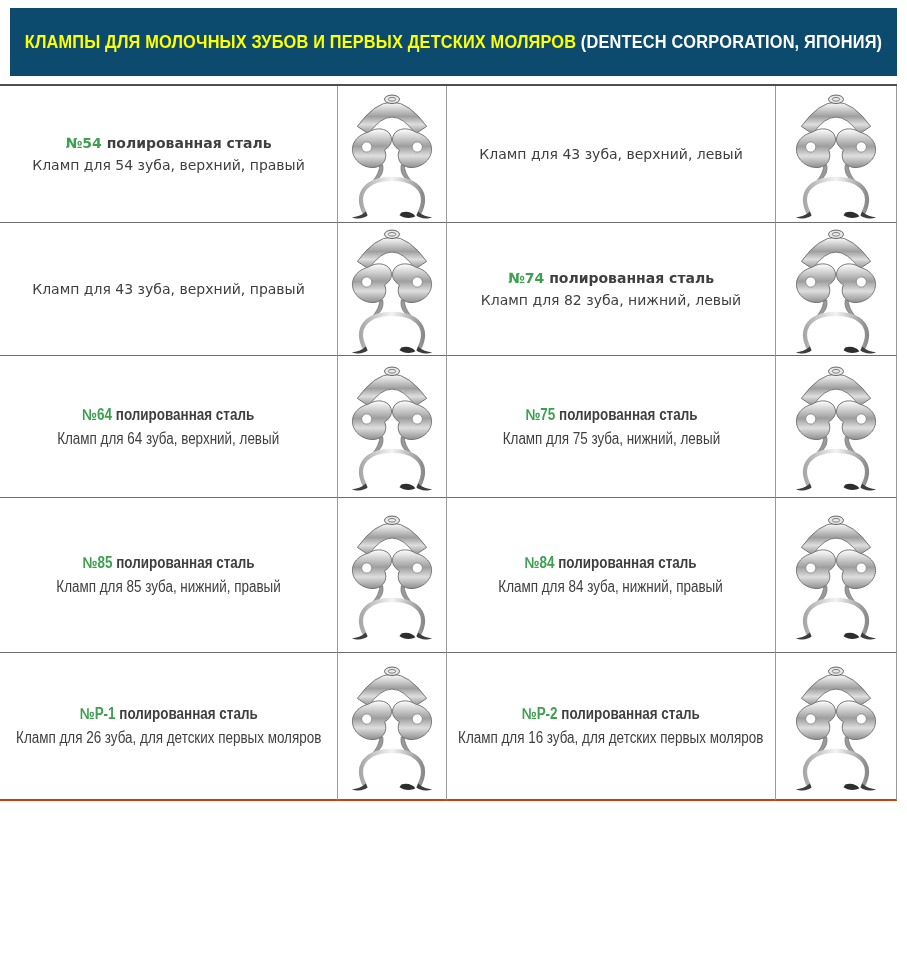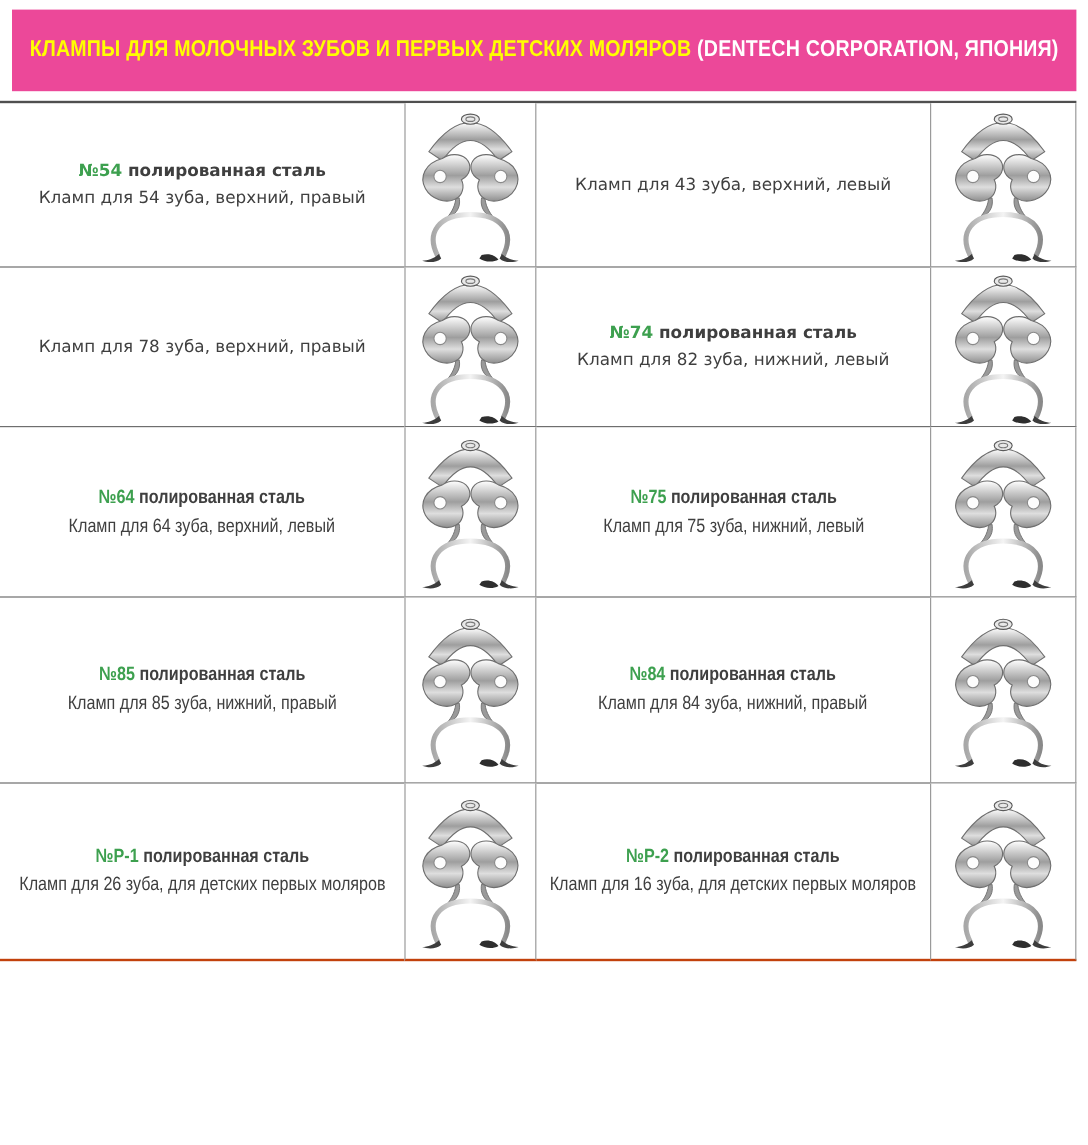--- a/index.html
+++ b/index.html
@@ -6,21 +6,21 @@
   html, body { background: #ffffff; }
   body {
     width: 907px; height: 954px;
     position: relative;
     font-family: "Liberation Sans", sans-serif;
     overflow: hidden;
   }
   .banner {
     position: absolute; left: 10px; top: 8px;
     width: 887px; height: 68px;
-    background: #ec4899;
+    background: #0c4a6e;
     display: flex; align-items: center; justify-content: center;
   }
   .banner-text {
     font-weight: bold; font-size: 19px;
     white-space: nowrap;
     transform: scaleX(0.86);
     letter-spacing: 0.2px;
   }
   .t-yellow { color: #ffff00; }
   .t-white  { color: #ffffff; }
@@ -117,21 +117,21 @@
     </div>
   </div>
   <div class="cell icell">
     <svg class="clamp" viewBox="0 0 100 140">
         <use href="#clamp-sym"></use>
       </svg>
   </div>
 
   <div class="cell tcell pl wide">
     <div class="tinner">
-      <div class="l2">Кламп для 78 зуба, верхний, правый</div>
+      <div class="l2">Кламп для 43 зуба, верхний, правый</div>
     </div>
   </div>
   <div class="cell icell">
     <svg class="clamp" viewBox="0 0 100 140">
         <use href="#clamp-sym"></use>
       </svg>
   </div>
   <div class="cell tcell wide">
     <div class="tinner">
       <div class="l1">

